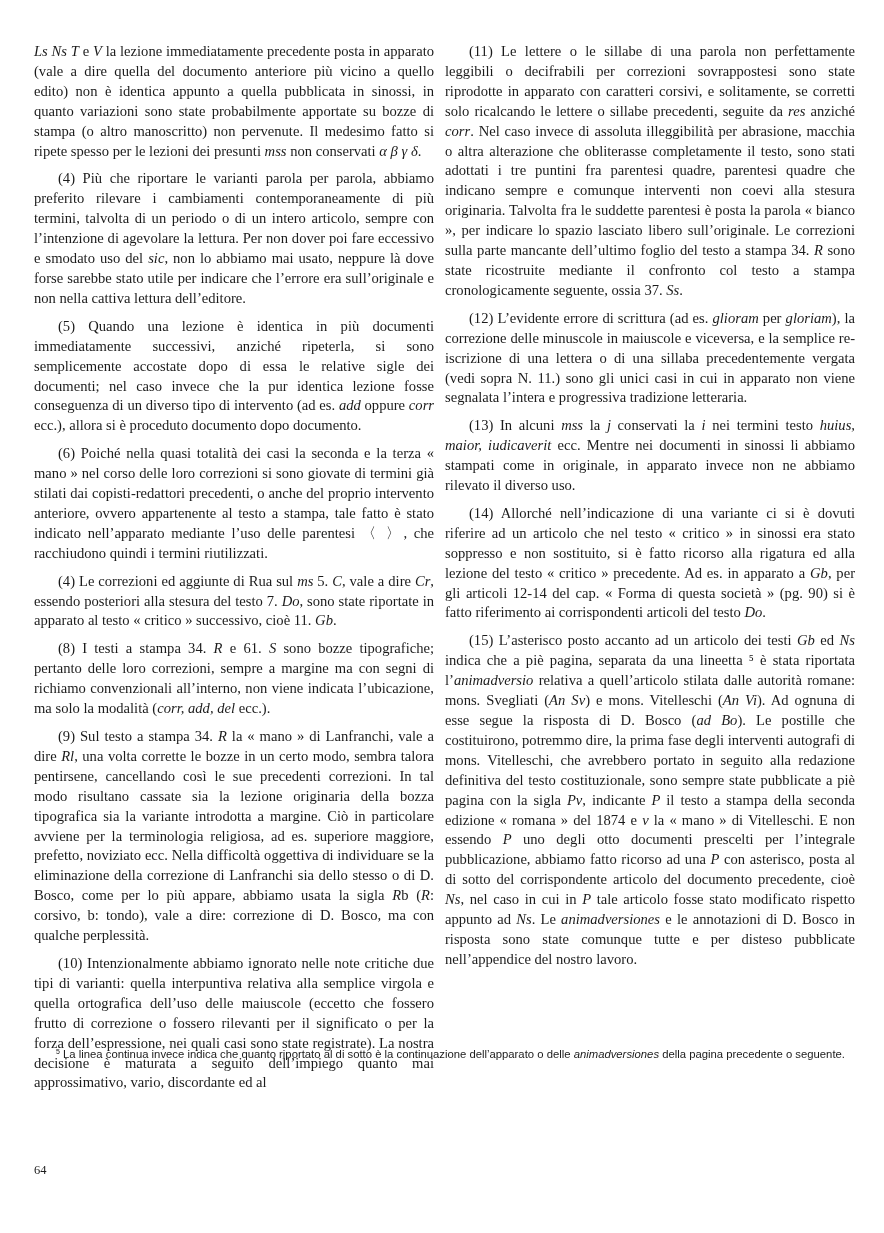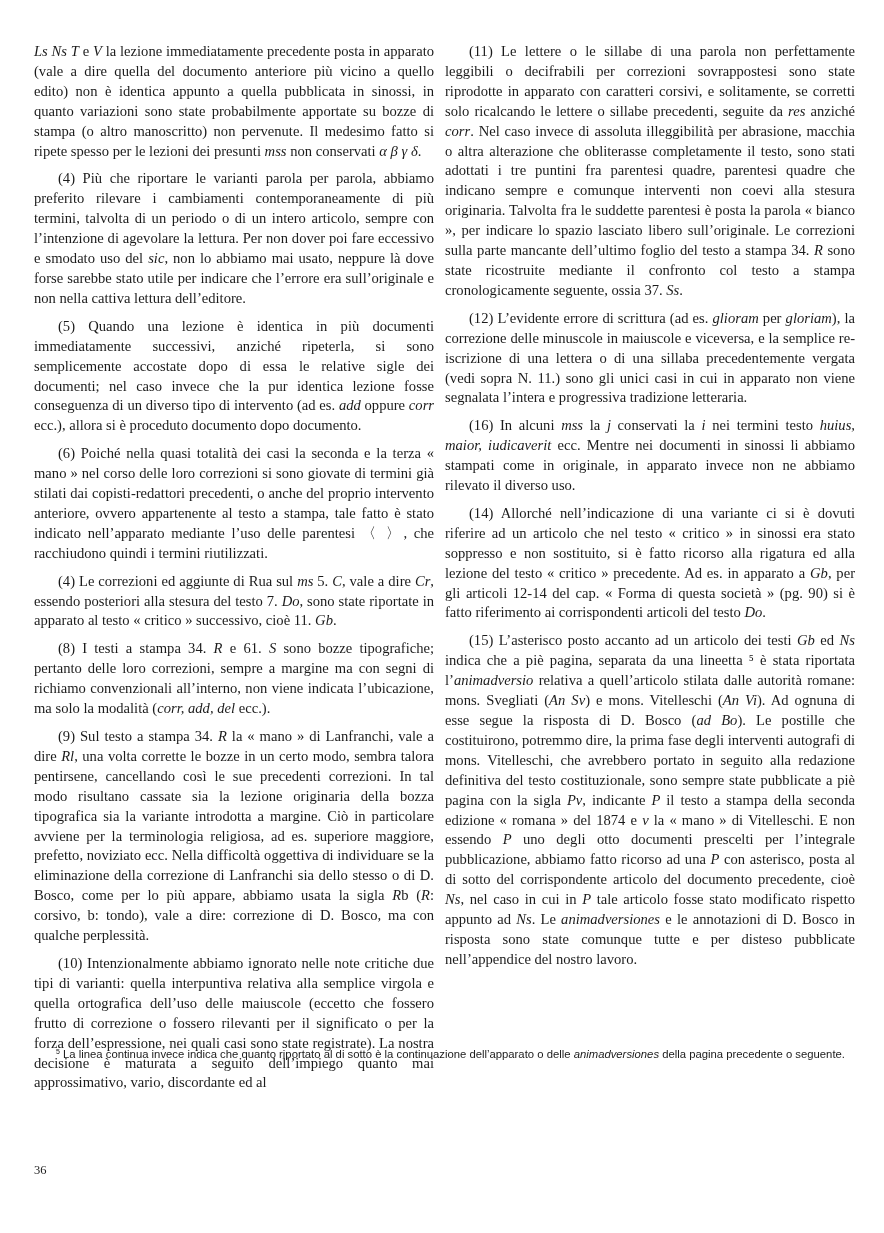--- a/index.html
+++ b/index.html
@@ -44,23 +44,23 @@
       <p class="para"><span>(5) Quando una lezione è identica in più documenti immediatamente successivi, anziché ripeterla, si sono semplicemente accostate dopo di essa le relative sigle dei documenti; nel caso invece che la pur identica lezione fosse conseguenza di un diverso tipo di intervento (ad es. </span><i>add</i><span> oppure </span><i>corr</i><span> ecc.), allora si è proceduto documento dopo documento.</span></p>
       <p class="para"><span>(6) Poiché nella quasi totalità dei casi la seconda e la terza « mano » nel corso delle loro correzioni si sono giovate di termini già stilati dai copisti-redattori precedenti, o anche del proprio intervento anteriore, ovvero appartenente al testo a stampa, tale fatto è stato indicato nell’apparato mediante l’uso delle parentesi 〈 〉, che racchiudono quindi i termini riutilizzati.</span></p>
       <p class="para"><span>(4) Le correzioni ed aggiunte di Rua sul </span><i>ms</i><span> 5. </span><i>C</i><span>, vale a dire </span><i>Cr</i><span>, essendo posteriori alla stesura del testo 7. </span><i>Do</i><span>, sono state riportate in apparato al testo « critico » successivo, cioè 11. </span><i>Gb</i><span>.</span></p>
       <p class="para"><span>(8) I testi a stampa 34. </span><i>R</i><span> e 61. </span><i>S</i><span> sono bozze tipografiche; pertanto delle loro correzioni, sempre a margine ma con segni di richiamo convenzionali all’interno, non viene indicata l’ubicazione, ma solo la modalità (</span><i>corr, add, del</i><span> ecc.).</span></p>
       <p class="para"><span>(9) Sul testo a stampa 34. </span><i>R</i><span> la « mano » di Lanfranchi, vale a dire </span><i>Rl</i><span>, una volta corrette le bozze in un certo modo, sembra talora pentirsene, cancellando così le sue precedenti correzioni. In tal modo risultano cassate sia la lezione originaria della bozza tipografica sia la variante introdotta a margine. Ciò in particolare avviene per la terminologia religiosa, ad es. superiore maggiore, prefetto, noviziato ecc. Nella difficoltà oggettiva di individuare se la eliminazione della correzione di Lanfranchi sia dello stesso o di D. Bosco, come per lo più appare, abbiamo usata la sigla </span><i>R</i><span>b (</span><i>R</i><span>: corsivo, b: tondo), vale a dire: correzione di D. Bosco, ma con qualche perplessità.</span></p>
       <p class="para"><span>(10) Intenzionalmente abbiamo ignorato nelle note critiche due tipi di varianti: quella interpuntiva relativa alla semplice virgola e quella ortografica dell’uso delle maiuscole (eccetto che fossero frutto di correzione o fossero rilevanti per il significato o per la forza dell’espressione, nei quali casi sono state registrate). La nostra decisione è maturata a seguito dell’impiego quanto mai approssimativo, vario, discordante ed al</span></p>
     </div>
   <div class="col col-right">
       <p class="para"><span>(11) Le lettere o le sillabe di una parola non perfettamente leggibili o decifrabili per correzioni sovrappostesi sono state riprodotte in apparato con caratteri corsivi, e solitamente, se corretti solo ricalcando le lettere o sillabe precedenti, seguite da </span><i>res</i><span> anziché </span><i>corr</i><span>. Nel caso invece di assoluta illeggibilità per abrasione, macchia o altra alterazione che obliterasse completamente il testo, sono stati adottati i tre puntini fra parentesi quadre, parentesi quadre che indicano sempre e comunque interventi non coevi alla stesura originaria. Talvolta fra le suddette parentesi è posta la parola « bianco », per indicare lo spazio lasciato libero sull’originale. Le correzioni sulla parte mancante dell’ultimo foglio del testo a stampa 34. </span><i>R</i><span> sono state ricostruite mediante il confronto col testo a stampa cronologicamente seguente, ossia 37. </span><i>Ss</i><span>.</span></p>
       <p class="para"><span>(12) L’evidente errore di scrittura (ad es. </span><i>glioram</i><span> per </span><i>gloriam</i><span>), la correzione delle minuscole in maiuscole e viceversa, e la semplice re-iscrizione di una lettera o di una sillaba precedentemente vergata (vedi sopra N. 11.) sono gli unici casi in cui in apparato non viene segnalata l’intera e progressiva tradizione letteraria.</span></p>
-      <p class="para"><span>(16) In alcuni </span><i>mss</i><span> la </span><i>j</i><span> conservati la </span><i>i</i><span> nei termini testo </span><i>huius, maior, iudicaverit</i><span> ecc. Mentre nei documenti in sinossi li abbiamo stampati come in originale, in apparato invece non ne abbiamo rilevato il diverso uso.</span></p>
+      <p class="para"><span>(13) In alcuni </span><i>mss</i><span> la </span><i>j</i><span> conservati la </span><i>i</i><span> nei termini testo </span><i>huius, maior, iudicaverit</i><span> ecc. Mentre nei documenti in sinossi li abbiamo stampati come in originale, in apparato invece non ne abbiamo rilevato il diverso uso.</span></p>
       <p class="para"><span>(14) Allorché nell’indicazione di una variante ci si è dovuti riferire ad un articolo che nel testo « critico » in sinossi era stato soppresso e non sostituito, si è fatto ricorso alla rigatura ed alla lezione del testo « critico » precedente. Ad es. in apparato a </span><i>Gb</i><span>, per gli articoli 12-14 del cap. « Forma di questa società » (pg. 90) si è fatto riferimento ai corrispondenti articoli del testo </span><i>Do</i><span>.</span></p>
       <p class="para"><span>(15) L’asterisco posto accanto ad un articolo dei testi </span><i>Gb</i><span> ed </span><i>Ns</i><span> indica che a piè pagina, separata da una lineetta ⁵ è stata riportata l’</span><i>animadversio</i><span> relativa a quell’articolo stilata dalle autorità romane: mons. Svegliati (</span><i>An Sv</i><span>) e mons. Vitelleschi (</span><i>An Vi</i><span>). Ad ognuna di esse segue la risposta di D. Bosco (</span><i>ad Bo</i><span>). Le postille che costituirono, potremmo dire, la prima fase degli interventi autografi di mons. Vitelleschi, che avrebbero portato in seguito alla redazione definitiva del testo costituzionale, sono sempre state pubblicate a piè pagina con la sigla </span><i>Pv</i><span>, indicante </span><i>P</i><span> il testo a stampa della seconda edizione « romana » del 1874 e </span><i>v</i><span> la « mano » di Vitelleschi. E non essendo </span><i>P</i><span> uno degli otto documenti prescelti per l’integrale pubblicazione, abbiamo fatto ricorso ad una </span><i>P</i><span> con asterisco, posta al di sotto del corrispondente articolo del documento precedente, cioè </span><i>Ns</i><span>, nel caso in cui in </span><i>P</i><span> tale articolo fosse stato modificato rispetto appunto ad </span><i>Ns</i><span>. Le </span><i>animadversiones</i><span> e le annotazioni di D. Bosco in risposta sono state comunque tutte e per disteso pubblicate nell’appendice del nostro lavoro.</span></p>
     </div>
 
   <div class="footnote">
     <sup>5</sup><span><span> La linea continua invece indica che quanto riportato al di sotto è la continuazione dell’apparato o delle </span><i>animadversiones</i><span> della pagina precedente o seguente.</span></span>
   </div>
 
-  <div class="page-number">36</div>
+  <div class="page-number">64</div>
 </div>
 
 </body></html>

